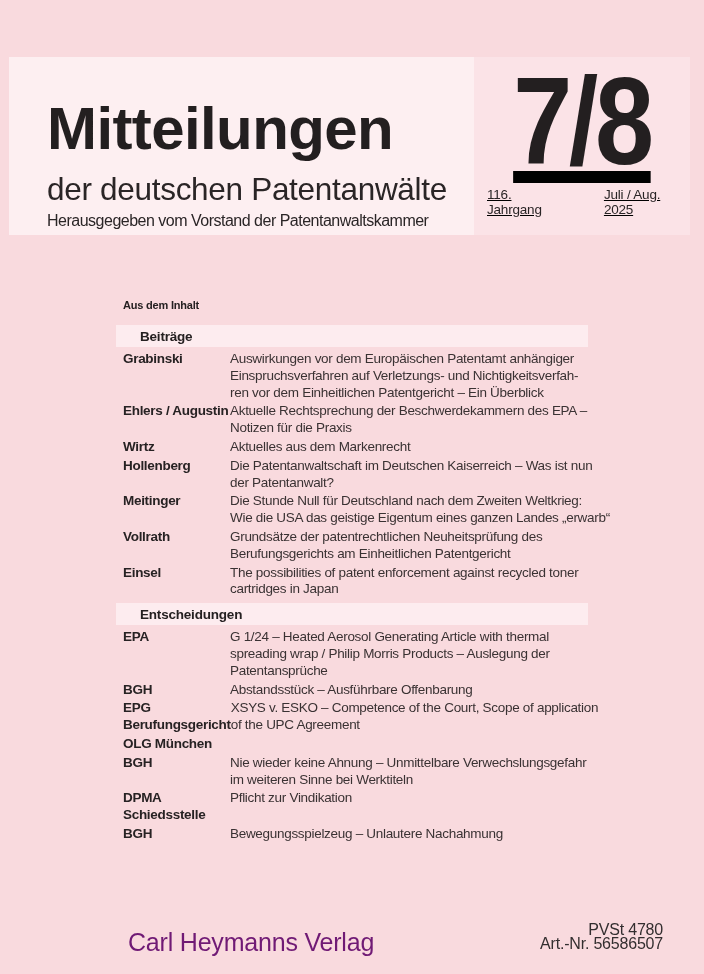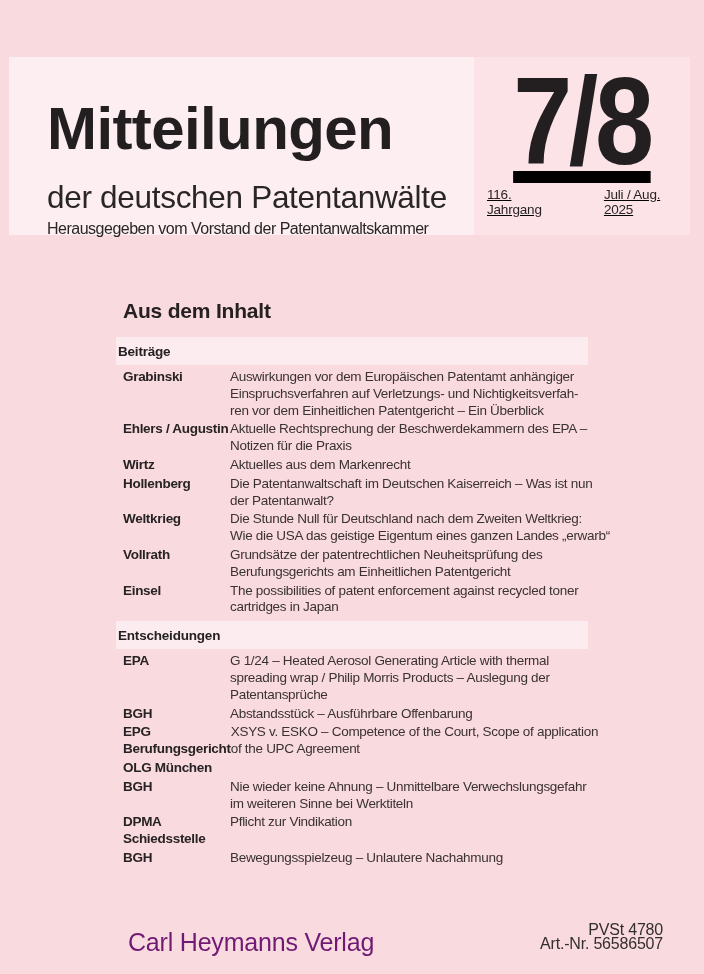--- a/index.html
+++ b/index.html
@@ -27,21 +27,21 @@
     background: var(--panel-bg);
     box-sizing: border-box;
     padding: 42px 0 0 38px;
   }
   .journal-title {
     font-size: 60px; font-weight: 700; line-height: 1;
     letter-spacing: -0.6px; color: var(--text-dark);
   }
   .journal-subtitle {
     font-size: 31.5px; font-weight: 400; line-height: 1.15;
-    letter-spacing: -0.3px; margin-top: 20px; color: #2a2526;
+    letter-spacing: -0.3px; margin-top: 12px; color: #2a2526;
   }
   .publisher-line {
     font-size: 16px; letter-spacing: -0.5px; margin-top: 5px; color: #2a2526;
   }
 
   .issue-box {
     position: absolute; left: 474px; top: 57px;
     width: 216px; height: 178px;
     background: var(--issue-box-bg);
     box-sizing: border-box;
@@ -59,28 +59,28 @@
     font-size: 13.5px; letter-spacing: -0.2px; color: #2a2526;
     display: flex; gap: 37px;
   }
 
   
   .contents {
     position: absolute; left: 116px; top: 299px; width: 472px;
     color: var(--text-body);
   }
   .contents-heading {
-    font-size: 21px; font-weight: 700; letter-spacing: -0.2px;
+    font-size: 11px; font-weight: 700; letter-spacing: -0.2px;
     padding-left: 7px; color: #252021;
   }
   .band {
-    margin-top: 14px; height: 28px;
+    margin-top: 14px; height: 22px;
     background: var(--band-bg);
     display: flex; align-items: center;
-    padding-left: 2px; box-sizing: border-box;
+    padding-left: 24px; box-sizing: border-box;
   }
   .entries + .band { margin-top: 0; }
   .band-title { font-size: 13.5px; font-weight: 700; letter-spacing: -0.2px; color: #252021; }
   .entries { margin-top: 4px; margin-bottom: 5px; }
   .toc-row {
     display: flex; padding-left: 7px; margin-bottom: 2px;
     font-size: 13.5px; line-height: 16.8px; letter-spacing: -0.3px;
   }
   .toc-label {
     flex: 0 0 107px; font-weight: 700;
@@ -139,21 +139,21 @@
           <div class="toc-row">
             <div class="toc-label">Wirtz</div>
             <div class="toc-title">Aktuelles aus dem Markenrecht</div>
           </div>
           <div class="toc-row">
             <div class="toc-label">Hollenberg</div>
             <div class="toc-title">Die Patentanwaltschaft im Deutschen Kaiserreich – Was ist nun
 der Patentanwalt?</div>
           </div>
           <div class="toc-row">
-            <div class="toc-label">Weltkrieg</div>
+            <div class="toc-label">Meitinger</div>
             <div class="toc-title">Die Stunde Null für Deutschland nach dem Zweiten Weltkrieg:
 Wie die USA das geistige Eigentum eines ganzen Landes „erwarb“</div>
           </div>
           <div class="toc-row">
             <div class="toc-label">Vollrath</div>
             <div class="toc-title">Grundsätze der patentrechtlichen Neuheitsprüfung des
 Berufungsgerichts am Einheitlichen Patentgericht</div>
           </div>
           <div class="toc-row">
             <div class="toc-label">Einsel</div>

